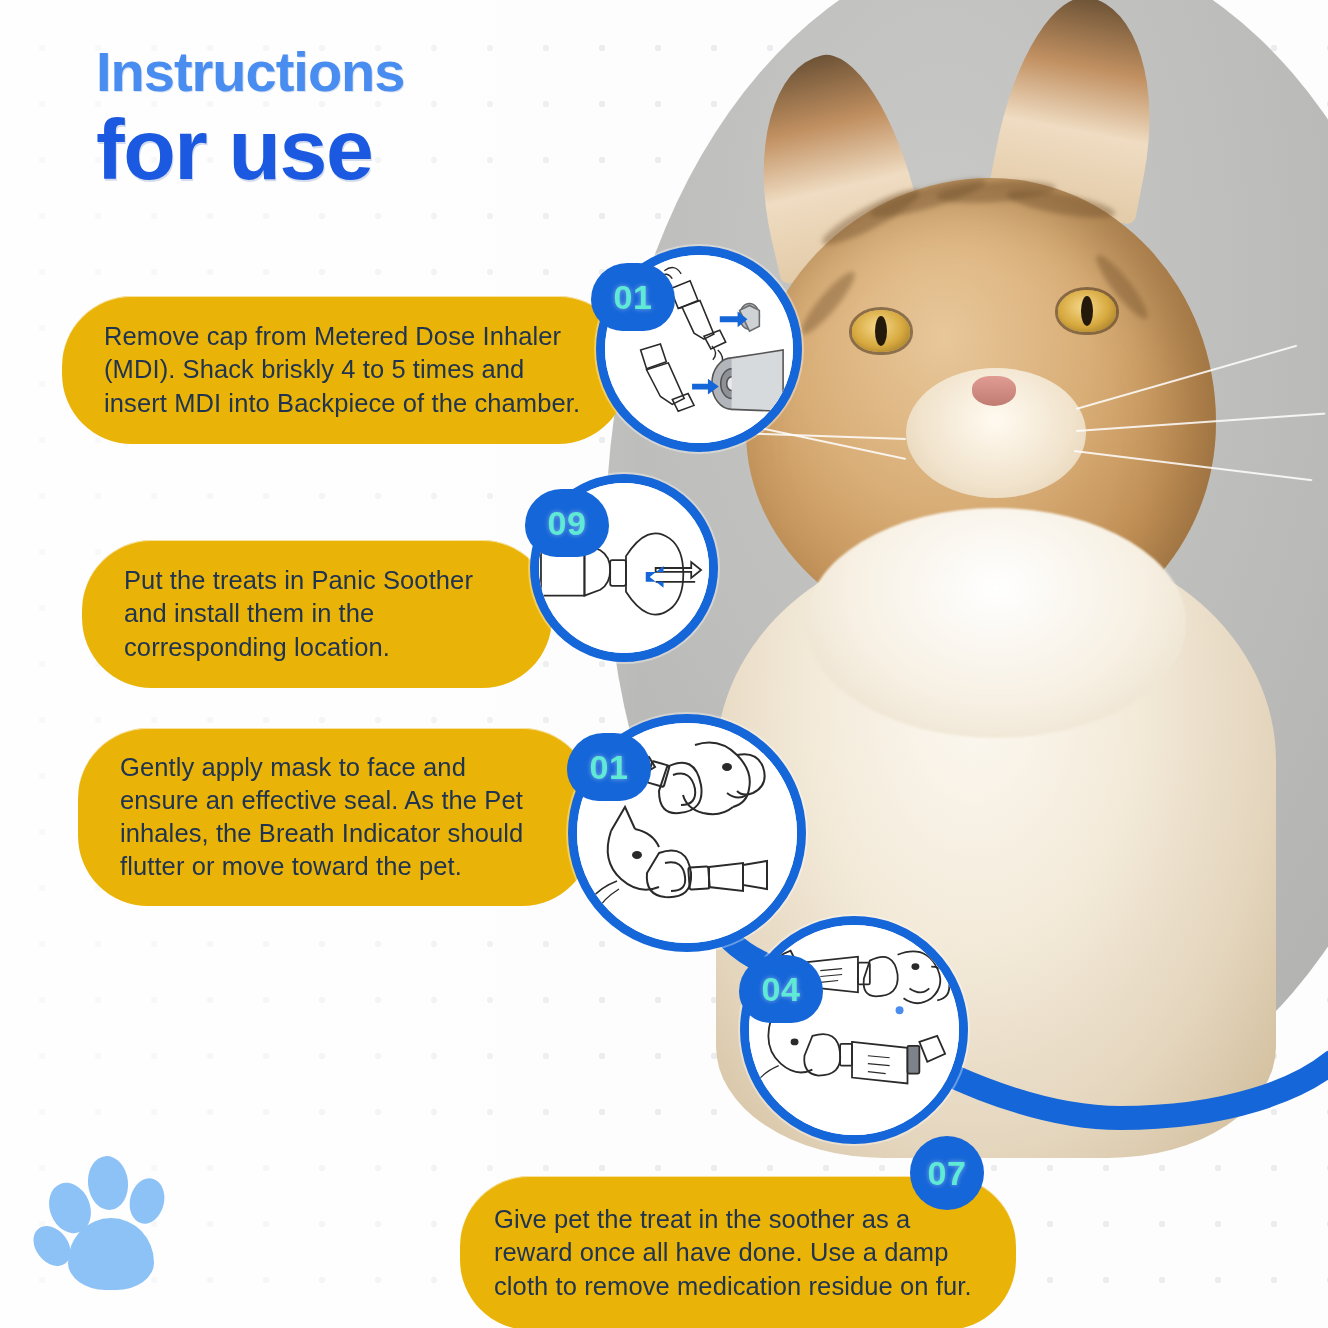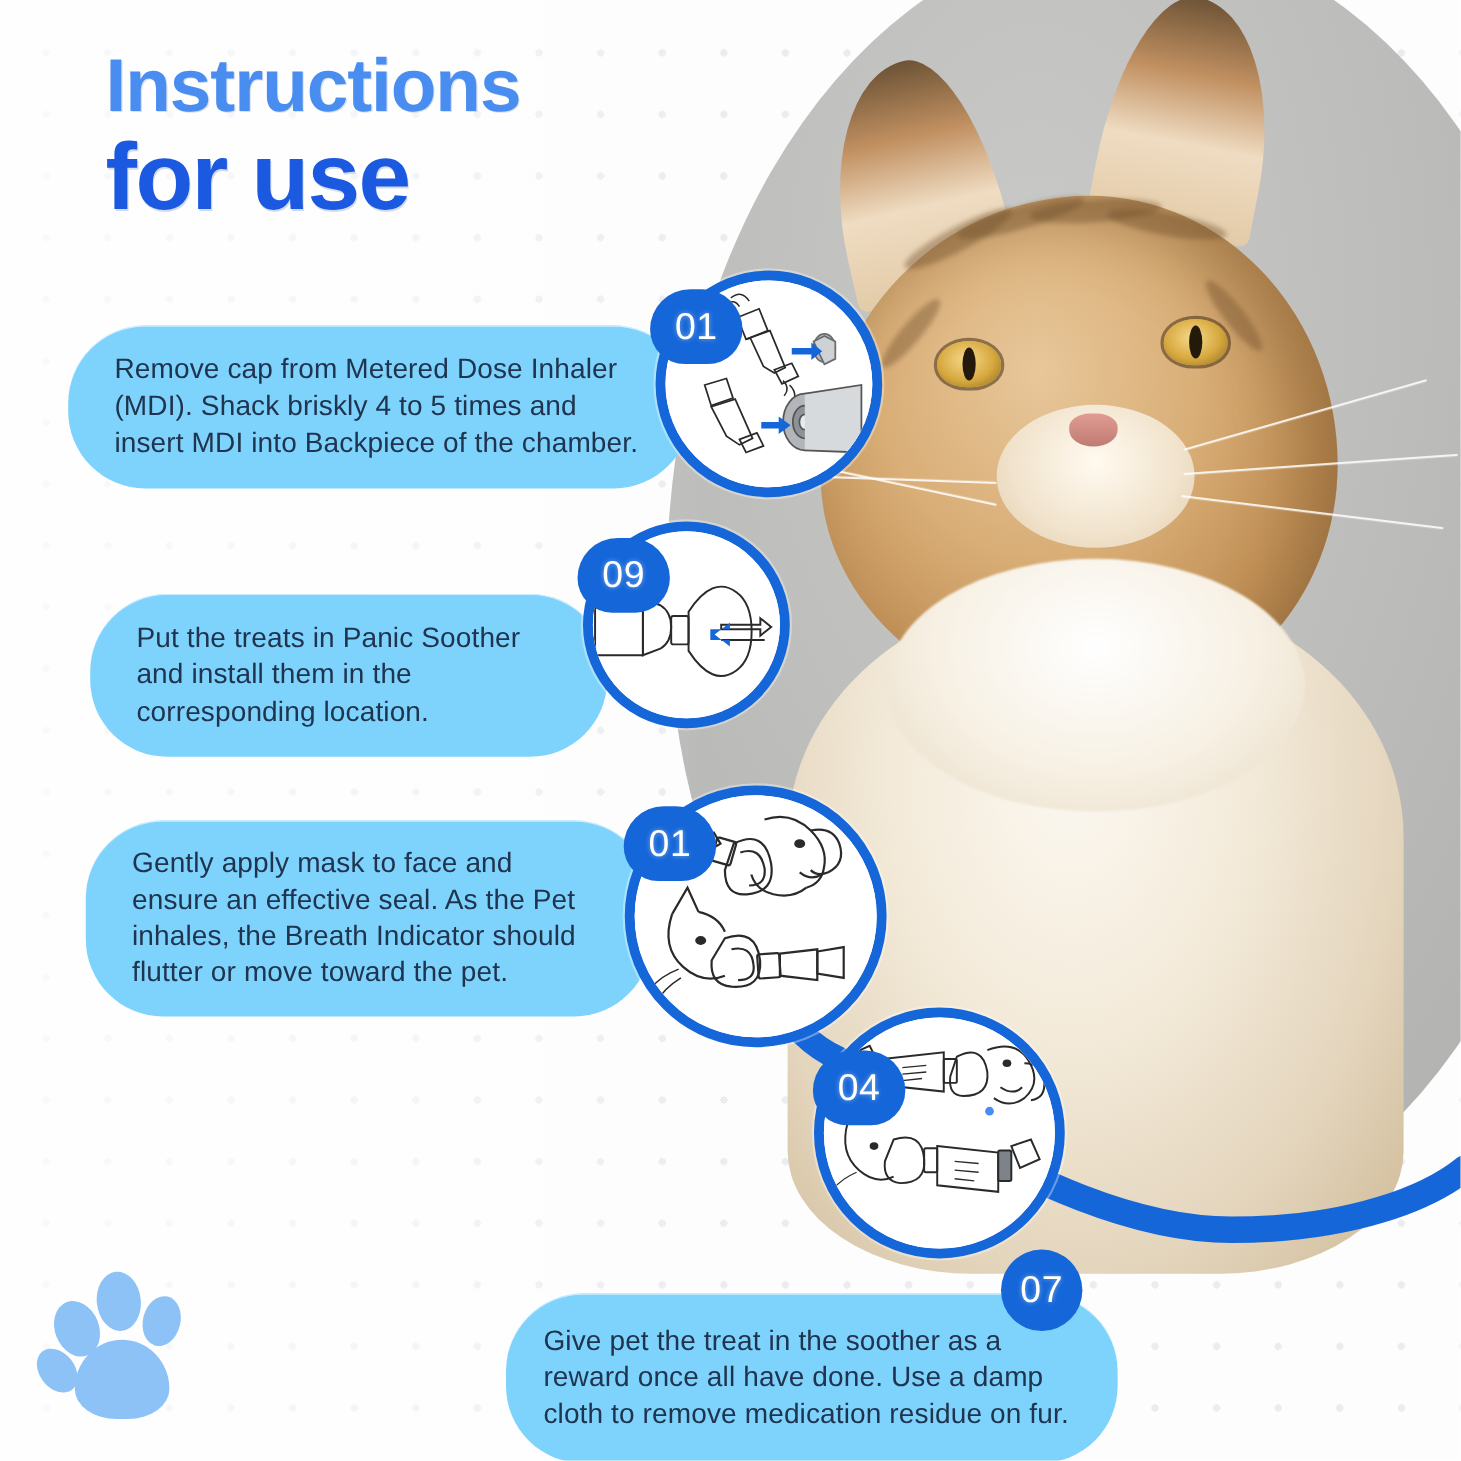--- a/index.html
+++ b/index.html
@@ -87,62 +87,62 @@
   .cat .nose{
     position:absolute; left:366px; top:438px; width:44px; height:30px;
     border-radius:50% 50% 60% 60%;
     background:linear-gradient(180deg,#e09c92,#c07c72);
   }
   .whisker{ position:absolute; height:2px; background:rgba(255,255,255,.85); border-radius:2px; transform-origin:left center; filter:blur(.3px); }
 
   
   #headline{ position:absolute; left:96px; top:44px; }
   #headline .l1{
-    font-size:68px; font-weight:bold; color:#4a8df0; letter-spacing:-1px; line-height:1.0;
+    font-size:56px; font-weight:bold; color:#4a8df0; letter-spacing:-1px; line-height:1.0;
     text-shadow:1px 1px 0 rgba(40,90,180,.18);
   }
   #headline .l2{
     font-size:86px; font-weight:bold; color:#1b5ae0; letter-spacing:-1.5px; line-height:1.0; margin-top:6px;
     text-shadow:1px 2px 0 rgba(20,60,160,.18);
   }
 
   
   .bubble{
     position:absolute;
-    background:#7dd3fc;
+    background:#eab308;
     border-radius:70px;
     color:#1f3352;
     display:flex; align-items:center;
     box-shadow:0 1px 0 rgba(255,255,255,.6) inset;
   }
   .bubble p{
     font-size:25.5px; line-height:1.30; letter-spacing:.1px; font-weight:400;
     color:#20344f;
   }
 
   #bubble1{ left:62px;  top:296px; width:566px; height:148px; padding:0 42px; }
   #bubble2{ left:82px;  top:540px; width:470px; height:148px; padding:0 42px;align-items:center; }
-  #bubble3{ left:78px;  top:746px; width:514px; height:178px; padding:0 42px; }
+  #bubble3{ left:78px;  top:728px; width:514px; height:178px; padding:0 42px; }
   #bubble4{ left:238px; top:978px; width:512px; height:160px; padding:0 48px; }
   #bubble5{ left:460px; top:1176px; width:556px; height:154px; padding:0 34px; }
 
   
   .step-circle{
     position:absolute; border-radius:50%;
     background:#ffffff;
     border:9px solid #1566d8;
     box-shadow:0 0 0 2px rgba(255,255,255,.35);
     overflow:visible;
   }
   .step-circle .art{ position:absolute; inset:0; border-radius:50%; overflow:hidden; background:#fff; }
   .badge{
     position:absolute; z-index:5;
     background:#1566d8;
-    color:#ffffff;
-    font-size:34px; font-weight:normal; letter-spacing:.5px;
+    color:#5eead4;
+    font-size:34px; font-weight:bold; letter-spacing:.5px;
     display:flex; align-items:center; justify-content:center;
     width:84px; height:68px;
     border-radius:44px 44px 38px 38px;
     text-shadow:0 0 5px rgba(255,255,255,.45);
   }
   .badge.round{ width:74px; height:74px; border-radius:50%; }
 
   #c1{ left:596px; top:246px; width:206px; height:206px; }
   #c1 .badge{ left:-14px; top:8px; }
   #c2{ left:530px; top:474px; width:188px; height:188px; }

